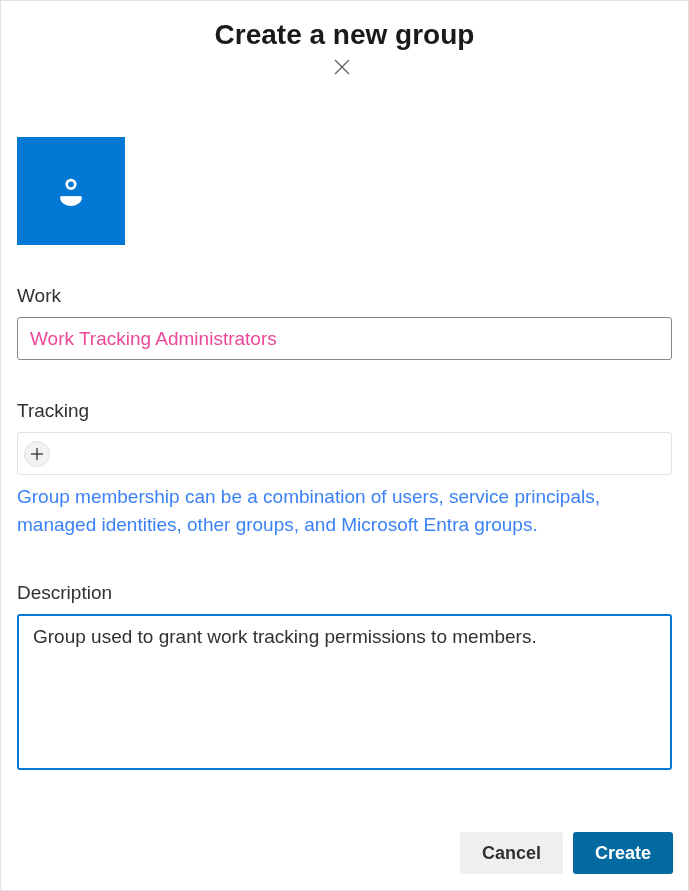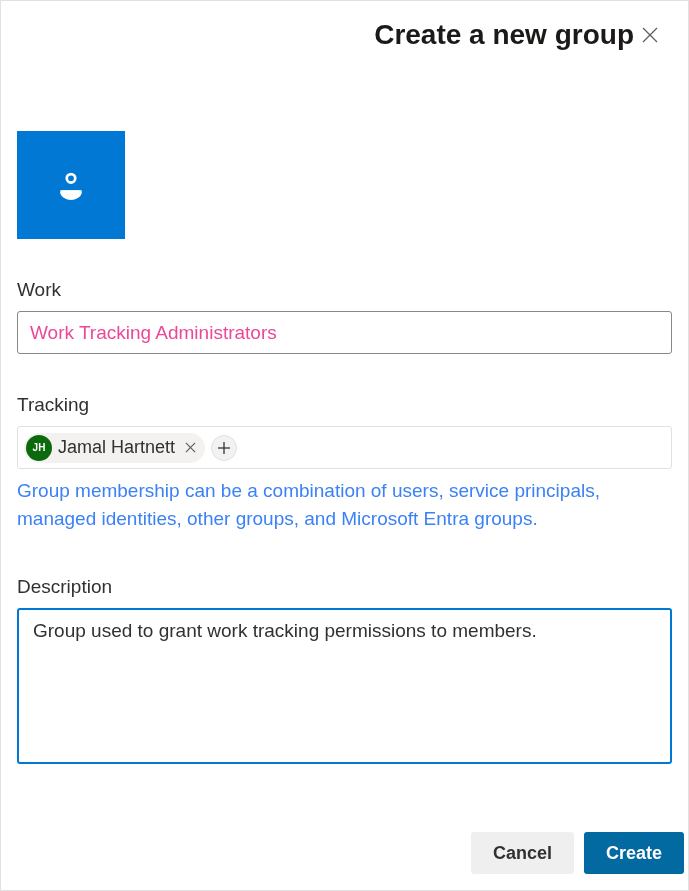--- a/index.html
+++ b/index.html
@@ -12,23 +12,24 @@
       background: #fff;
       color: #323130;
       width: 689px;
       height: 891px;
       position: relative;
       border: 1px solid #e1e1e1;
       padding: 18px 16px 16px 16px;
     }
     .header {
       display: flex;
-      justify-content: flex-end;
-      align-items: center;
-      margin-bottom: 80px;
+      justify-content: space-between;
+      align-items: center;
+      margin-bottom: 54px;
+      flex-direction: column;
     }
     .title {
       font-size: 28px;
       font-weight: 600;
       color: #1b1a19;
     }
     .close-btn {
       width: 32px;
       height: 32px;
       display: flex;
@@ -155,21 +156,21 @@
       padding: 10px 14px;
       font-size: 19px;
       font-family: inherit;
       color: #323130;
       resize: none;
       outline: none;
     }
     .footer {
       position: absolute;
       bottom: 16px;
-      right: 4px;
+      right: 15px;
       display: flex;
       gap: 10px;
     }
     .btn {
       height: 42px;
       padding: 0 22px;
       font-size: 18px;
       font-family: inherit;
       border: none;
       border-radius: 3px;
@@ -207,30 +208,20 @@
     <path d="M5 17 a7 5 0 0 0 14 0"></path>
     <line x1="5" y1="17" x2="19" y2="17"></line>
   </svg>
 </div>
 
 <label class="field-label">Work</label>
 <input type="text" class="text-input" value="Work Tracking Administrators" style="">
 
 <label class="field-label">Tracking</label>
 <div class="members-box">
-  <div class="chip">
-    <div class="chip-avatar">JH</div>
-    <span class="chip-name">Jamal Hartnett</span>
-    <div class="chip-remove">
-      <svg viewBox="0 0 12 12">
-        <line x1="1" y1="1" x2="11" y2="11" stroke="currentColor" stroke-width="1.3"></line>
-        <line x1="11" y1="1" x2="1" y2="11" stroke="currentColor" stroke-width="1.3"></line>
-      </svg>
-    </div>
-  </div>
   <div class="add-btn">
     <svg viewBox="0 0 12 12">
       <line x1="6" y1="0" x2="6" y2="12" stroke="currentColor" stroke-width="1.3"></line>
       <line x1="0" y1="6" x2="12" y2="6" stroke="currentColor" stroke-width="1.3"></line>
     </svg>
   </div>
 </div>
 <p class="help-text">Group membership can be a combination of users, service principals, managed identities, other groups, and Microsoft Entra groups.</p>
 
 <label class="field-label">Description</label>

